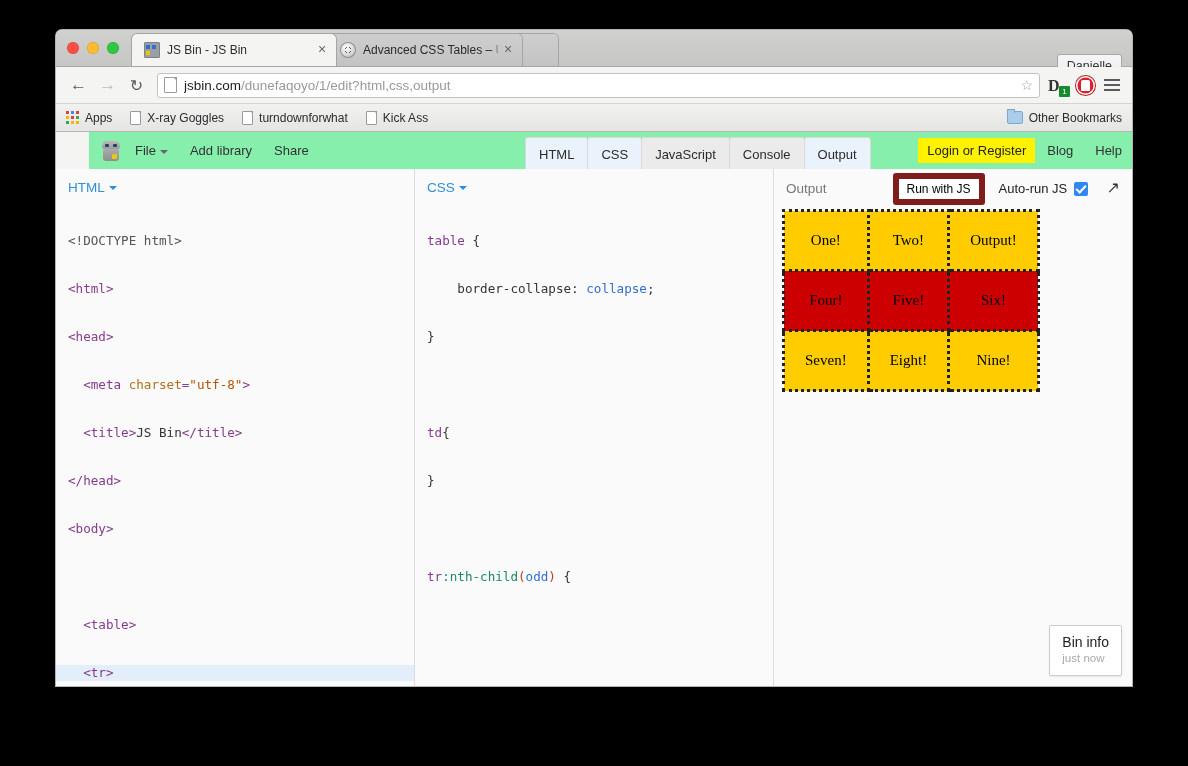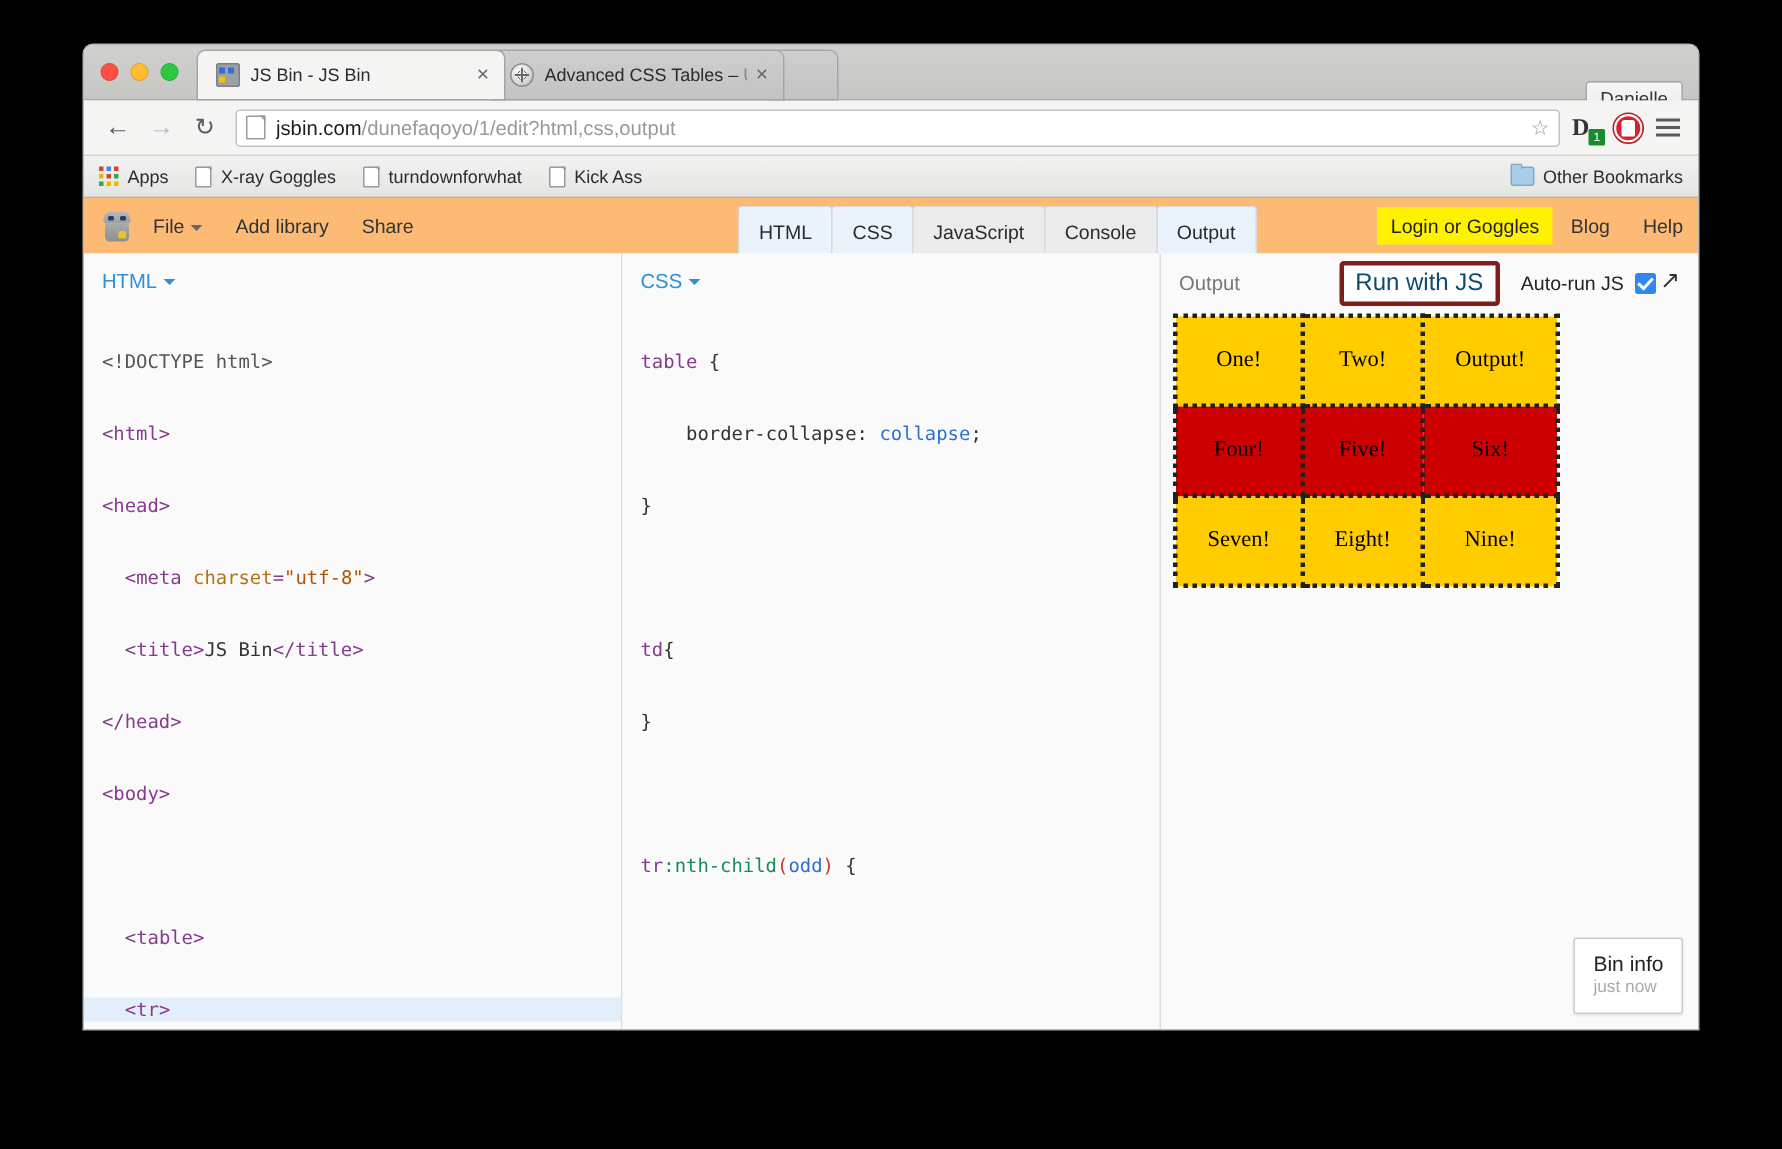--- a/index.html
+++ b/index.html
@@ -347,27 +347,28 @@
     width: 6px; height: 3px;
     background: #a9cdeb;
     border: 1px solid #7fa9cc;
     border-bottom: none;
     border-radius: 1px 1px 0 0;
   }
 
   
   .jsbin-nav {
     height: 38px;
-    background: #fdba74;
+    background: #86efac;
     border-bottom: 1px solid #d8d8d8;
     display: flex;
     align-items: center;
     padding: 0 10px 0 12px;
     box-sizing: border-box;
     position: relative;
+    margin-left: 33px;
   }
   .robot {
     width: 20px; height: 22px;
     position: relative;
     margin-right: 14px;
     flex: 0 0 auto;
   }
   .robot .head {
     position: absolute;
     left: 1px; top: 1px;
@@ -507,26 +508,26 @@
     display: flex;
     align-items: center;
     padding: 9px 12px 0 12px;
     position: relative;
     height: 30px;
     box-sizing: border-box;
   }
   .out-title { font-size: 13.5px; color: #777; }
   .run-js {
     margin-left: 66px;
-    font-size: 16px;
+    font-size: 12px;
     background: #fff;
-    border: 3px solid #7f1d1d;
+    border: 6px solid #7f1d1d;
     border-radius: 3px;
     padding: 3px 8px;
-    color: #0c4a6e;
+    color: #000000;
     white-space: nowrap;
   }
   .autorun-label {
     margin-left: 14px;
     font-size: 13px;
     color: #222;
     white-space: nowrap;
   }
   .checkbox {
     margin-left: 7px;
@@ -685,21 +686,21 @@
 
       <div class="panel-tabs">
         <div class="ptab active">HTML</div>
         <div class="ptab active">CSS</div>
         <div class="ptab">JavaScript</div>
         <div class="ptab">Console</div>
         <div class="ptab active">Output</div>
       </div>
 
       <div class="nav-right">
-        <span class="login-btn">Login or Goggles</span>
+        <span class="login-btn">Login or Register</span>
         <span class="nav-link">Blog</span>
         <span class="nav-link" style="margin-right:0">Help</span>
       </div>
     </div>
 
     <div class="editor-area">
 
       <div class="panel panel-html">
         <div class="panel-label"><span>HTML</span><i class="caret-down"></i></div>
         <div class="code">

